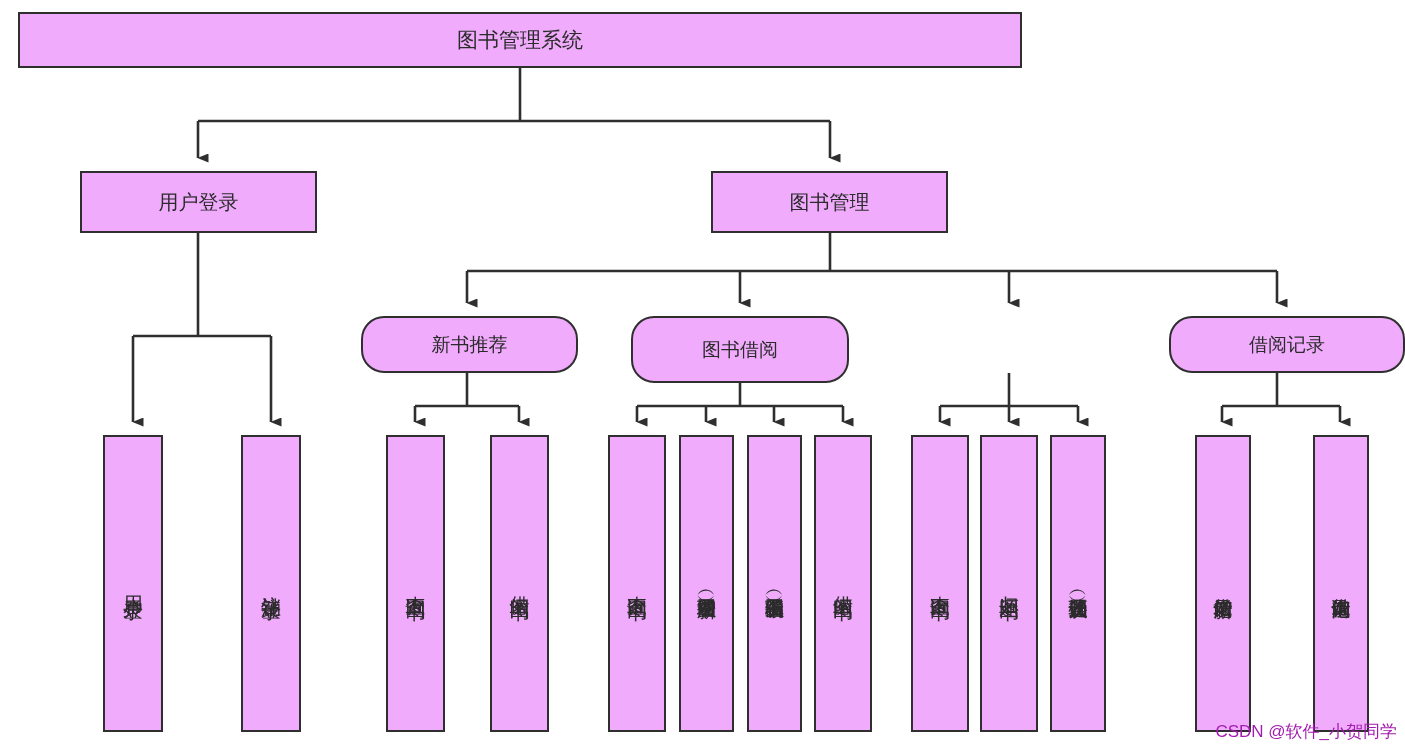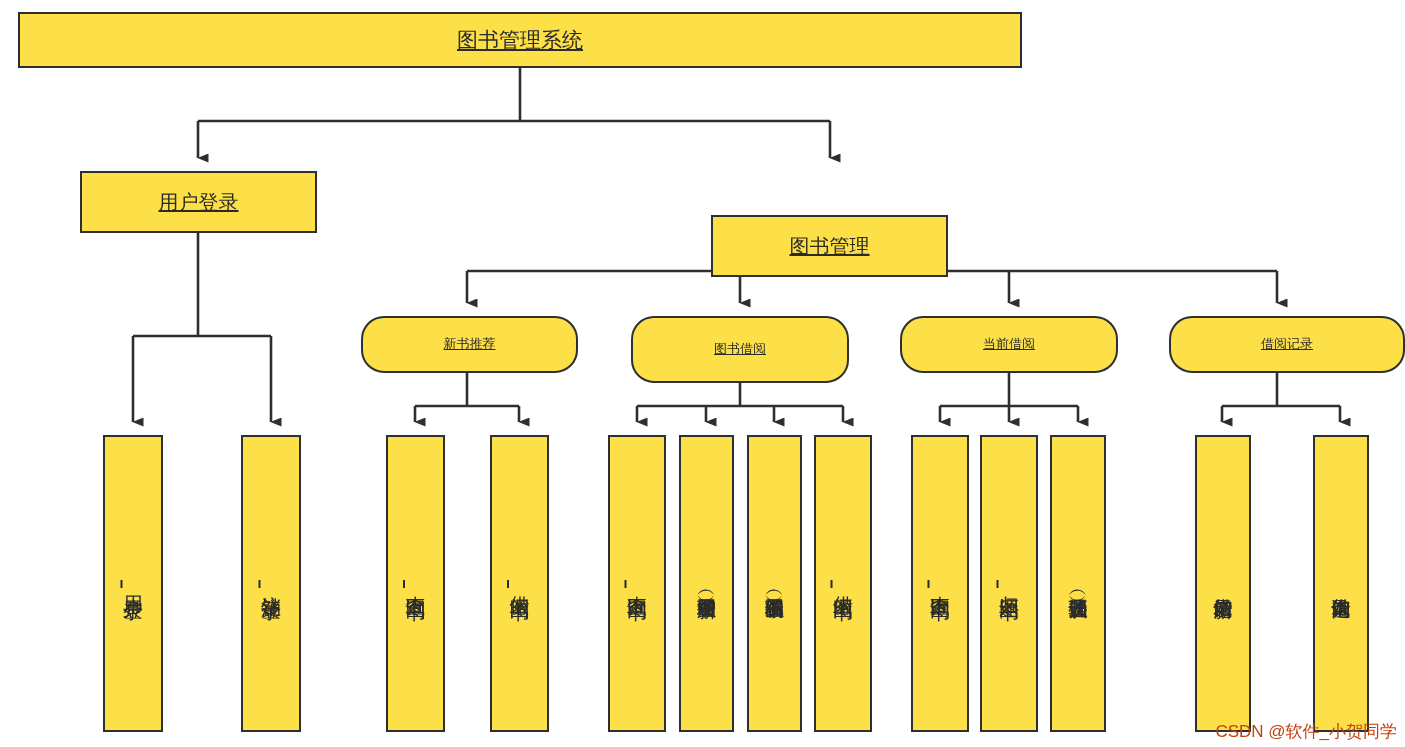--- a/index.html
+++ b/index.html
@@ -25,37 +25,36 @@
     left: 0;
     top: 0;
     width: 1405px;
     height: 747px;
     pointer-events: none;
   }
   
   .node {
     position: absolute;
     box-sizing: border-box;
-    background: #fde047;
+    background: #f0abfc;
     border: 2px solid #2f2f2f;
     display: flex;
     align-items: center;
     justify-content: center;
     text-align: left;
     line-height: 1.15;
-    text-decoration: underline;
   }
   .node-root {
     font-size: 21px;
   }
   .node-l1 {
     font-size: 20px;
   }
   .node-l2 {
-    font-size: 13px;
+    font-size: 19px;
     border-radius: 23px;
   }
   
   .node-leaf {
     writing-mode: vertical-rl;
     text-orientation: upright;
     font-size: 20px;
     letter-spacing: 2px;
     align-items: center;
     justify-content: center;
@@ -70,21 +69,21 @@
     writing-mode: vertical-rl;
     text-orientation: upright;
     white-space: nowrap;
   }
   
   #watermark {
     position: absolute;
     right: 8px;
     bottom: 4px;
     font-size: 17px;
-    color: #c2410c;
+    color: #a21caf;
     white-space: nowrap;
     user-select: none;
   }
 </style>
 </head>
 <body>
 
 <div id="diagram-root">
 
   <svg id="connector-layer" viewBox="0 0 1405 747" width="1405" height="747" xmlns="http://www.w3.org/2000/svg">
@@ -138,35 +137,32 @@
   </svg>
 
   <div class="node node-root" style="left:18px; top:12px; width:1004px; height:56px;">
     <span>图书管理系统</span>
   </div>
 
   <div class="node node-l1" style="left:80px; top:171px; width:237px; height:62px;">
     <span>用户登录</span>
   </div>
 
-  <div class="node node-l1" style="left:711px; top:171px; width:237px; height:62px;margin-top:44px;">
+  <div class="node node-l1" style="left:711px; top:171px; width:237px; height:62px;">
     <span>图书管理</span>
   </div>
 
   <div class="node node-l2" style="left:361px; top:316px; width:217px; height:57px;">
     <span>新书推荐</span>
   </div>
 
   <div class="node node-l2" style="left:631px; top:316px; width:218px; height:67px;">
     <span>图书借阅</span>
   </div>
 
-  <div class="node node-l2" style="left:900px; top:316px; width:218px; height:57px;">
-    <span>当前借阅</span>
-  </div>
 
   <div class="node node-l2" style="left:1169px; top:316px; width:236px; height:57px;">
     <span>借阅记录</span>
   </div>
 
   <div class="node node-leaf" style="left:103px; top:435px; width:60px; height:297px;">
     <span class="leaf-text">用户登录</span>
   </div>
   <div class="node node-leaf" style="left:241px; top:435px; width:60px; height:297px;">
     <span class="leaf-text">注销登录</span>

